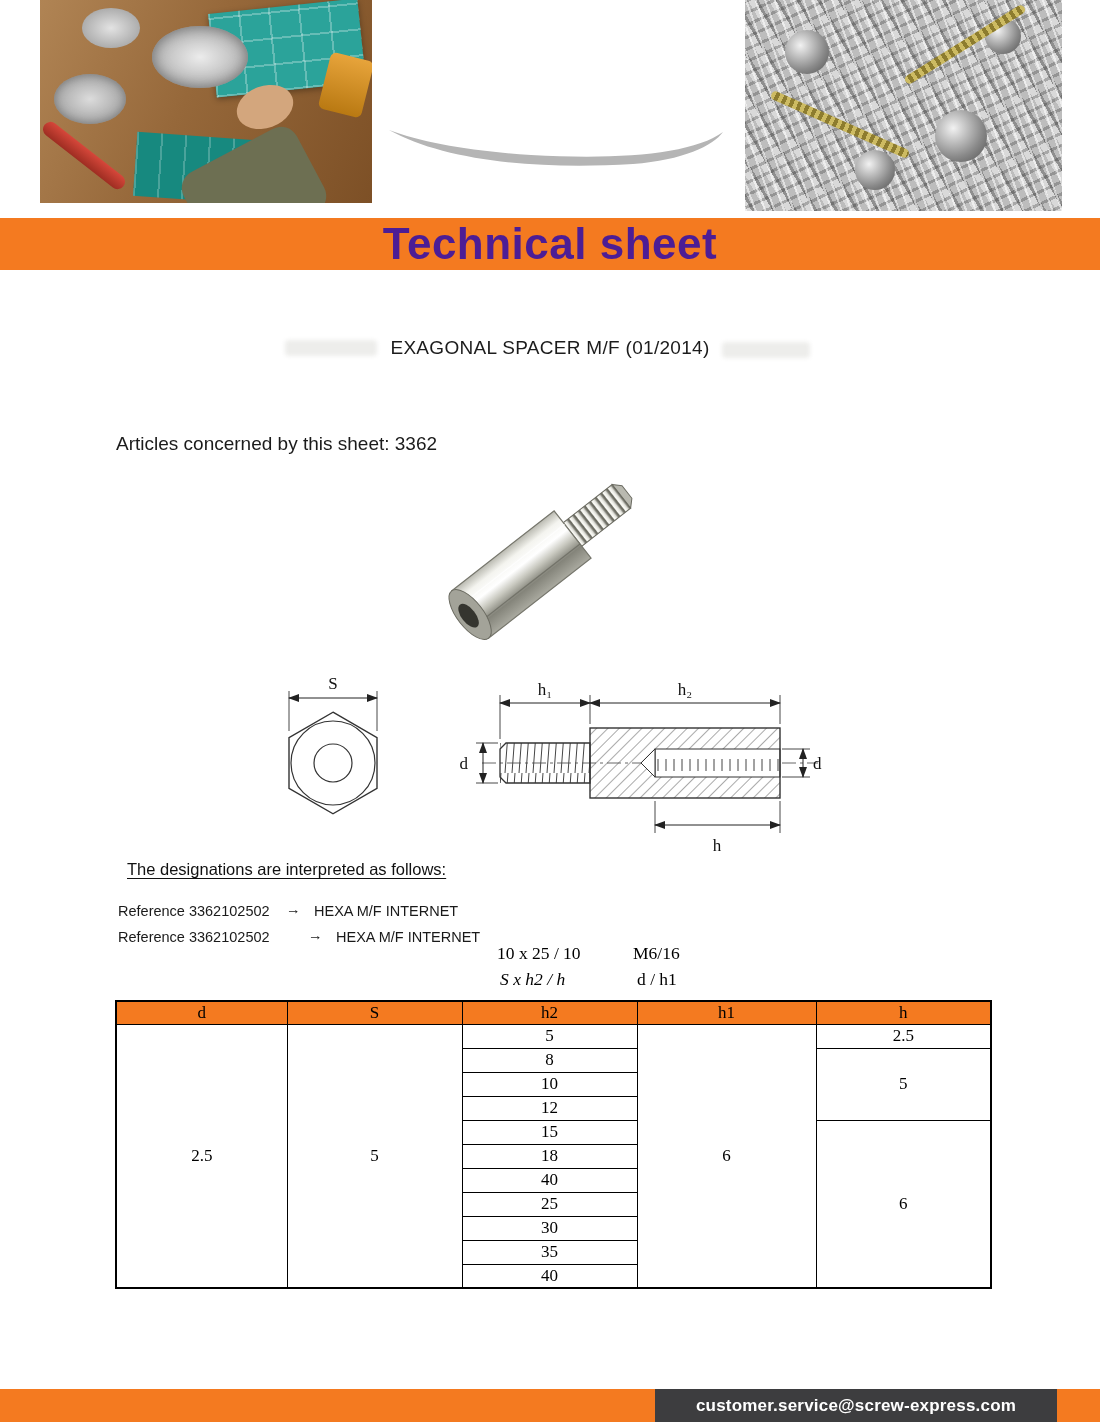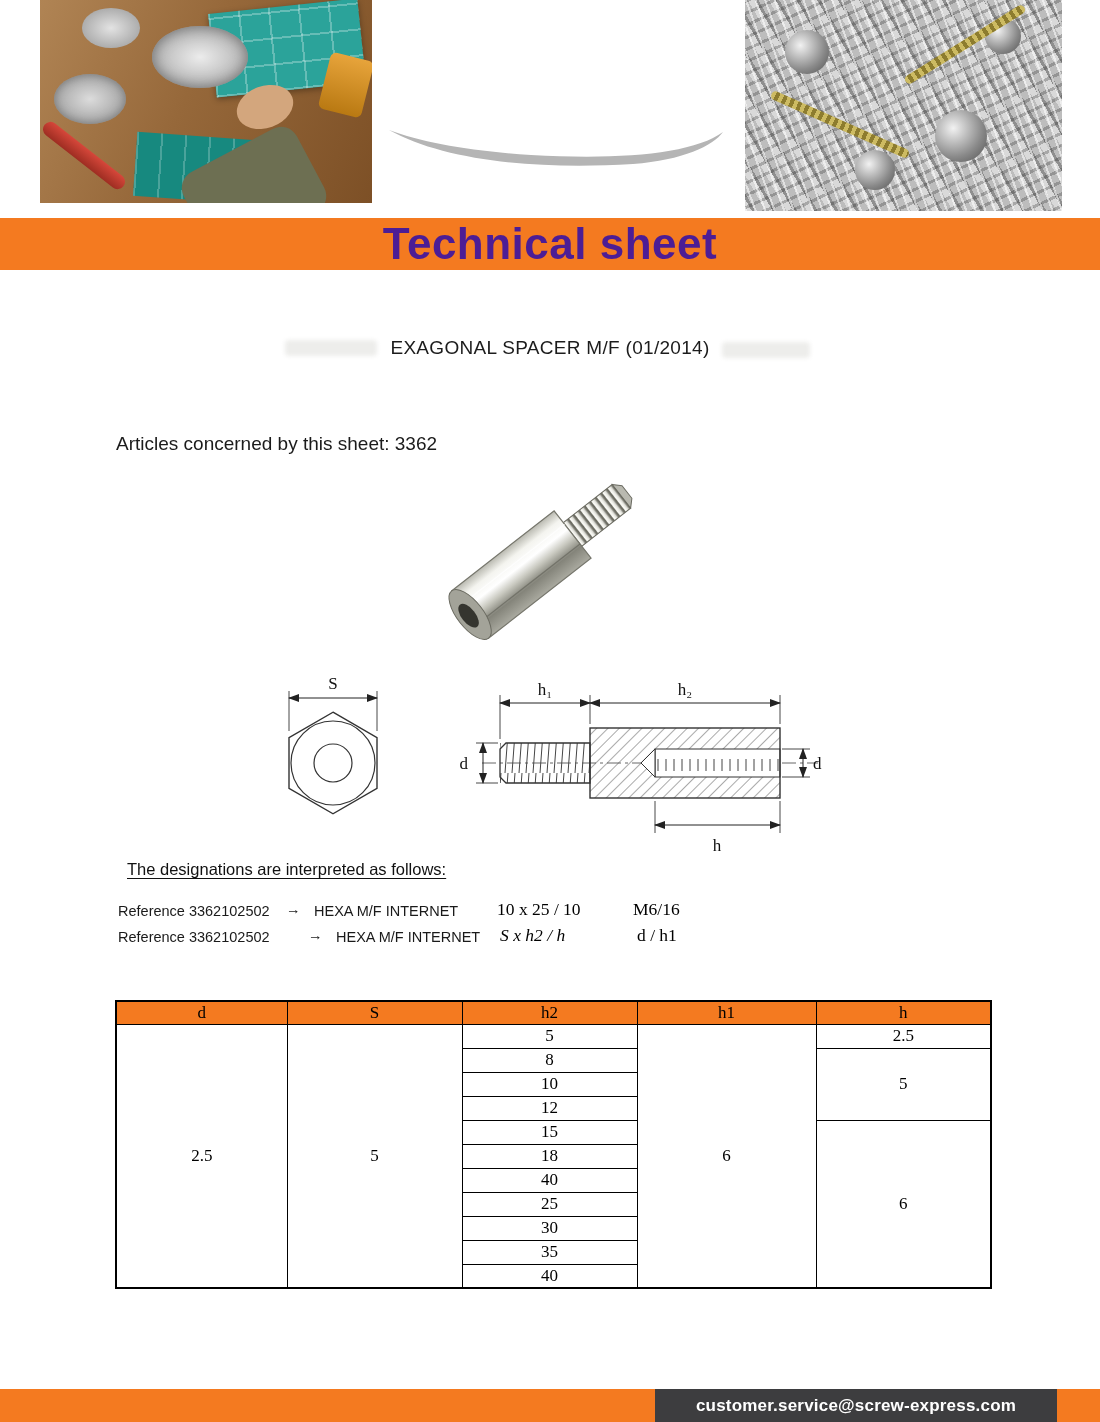--- a/index.html
+++ b/index.html
@@ -74,21 +74,21 @@
 
   
   .product-svg { position:absolute; left:395px; top:450px; width:320px; height:200px; }
   .drawing-svg { position:absolute; left:230px; top:653px; width:600px; height:212px; }
 
   .designations-line { position:absolute; left:116px; top:860px; font-size:16.5px; color:#111;
     text-decoration:underline; text-underline-offset:3px;margin-left:11px; }
 
   
   .ref { position:absolute; color:#1a1a1a; font-size:14.5px; white-space:nowrap; }
-  .ref-serif { font-family:"Liberation Serif", serif; font-size:17.5px; color:#000; }
+  .ref-serif { font-family:"Liberation Serif", serif; font-size:17.5px; color:#000;margin-top:44px; }
   .r1l { left:118px; top:903px; }
   .r1a { left:286px; top:901px; }
   .r1n { left:314px; top:903px; }
   .r1d { left:497px; top:899px; }
   .r1x { left:633px; top:899px; }
   .r2l { left:118px; top:929px; }
   .r2a { left:308px; top:927px; }
   .r2n { left:336px; top:929px; }
   .r2d { left:500px; top:925px;font-style:italic; }
   .r2x { left:637px; top:925px; }

